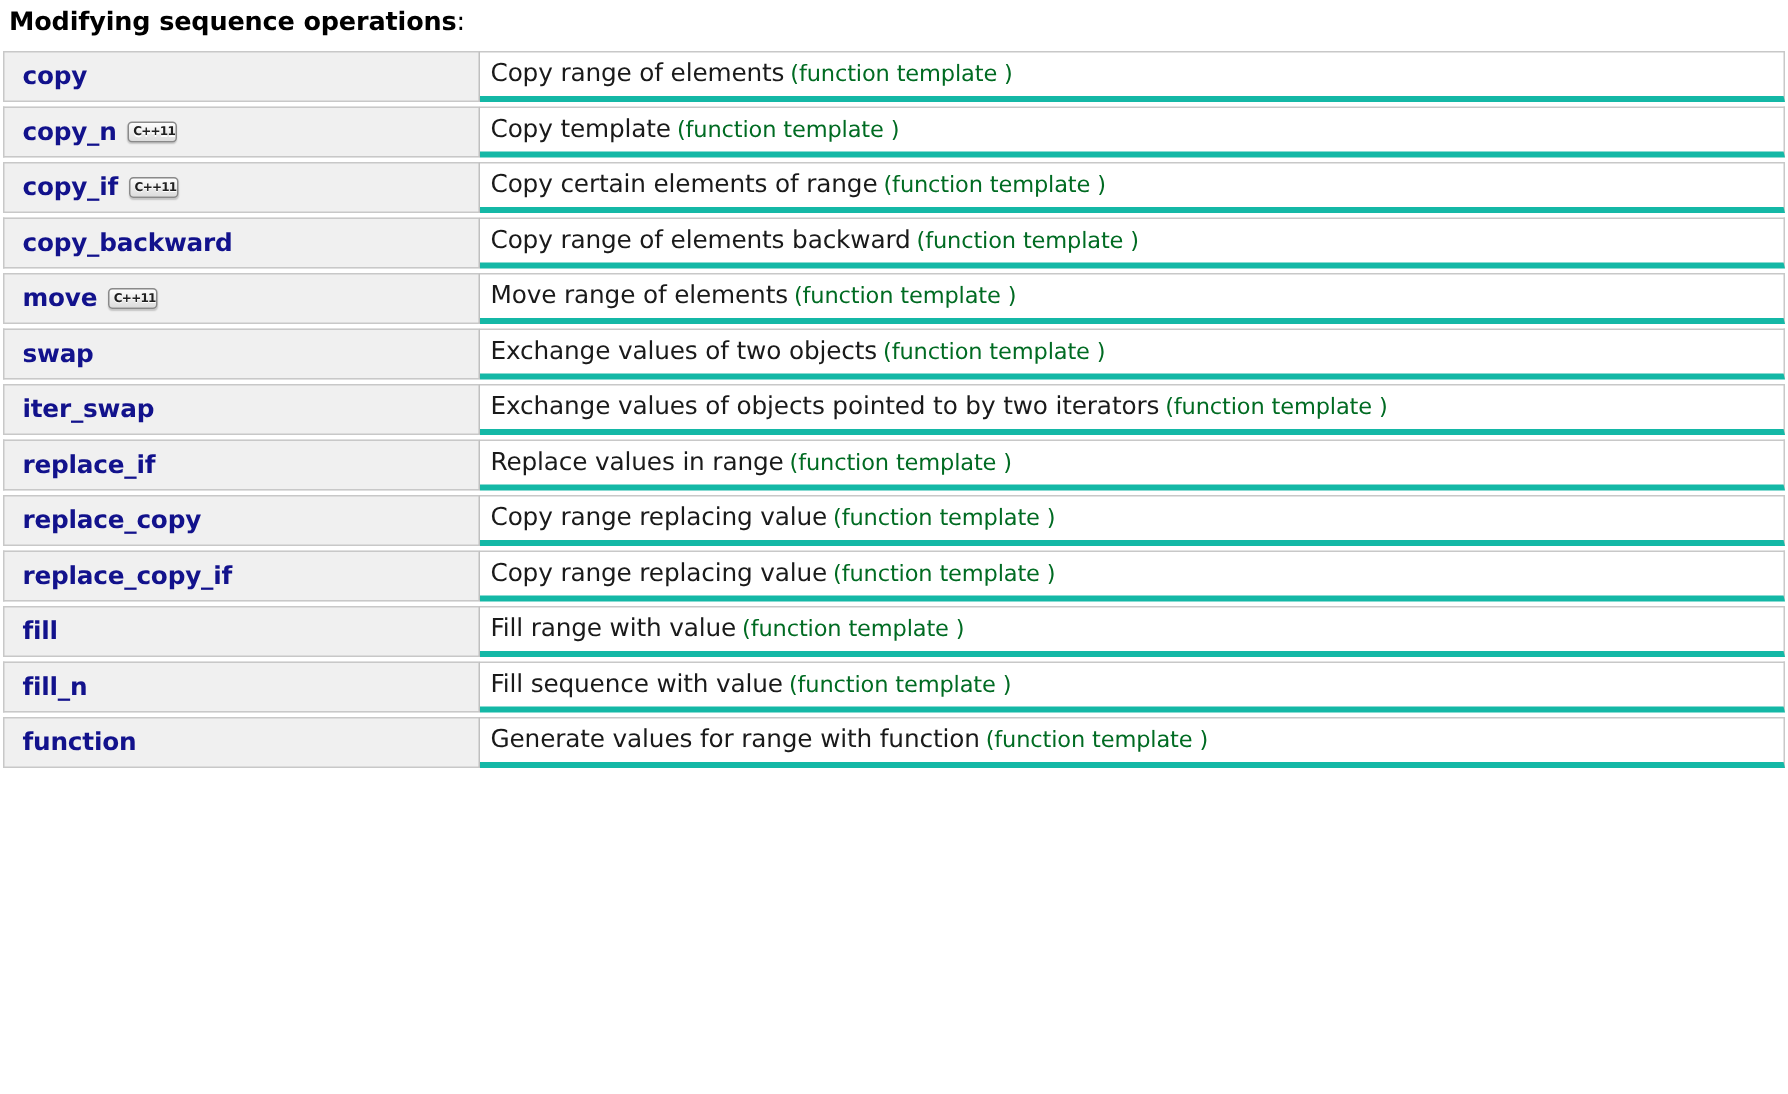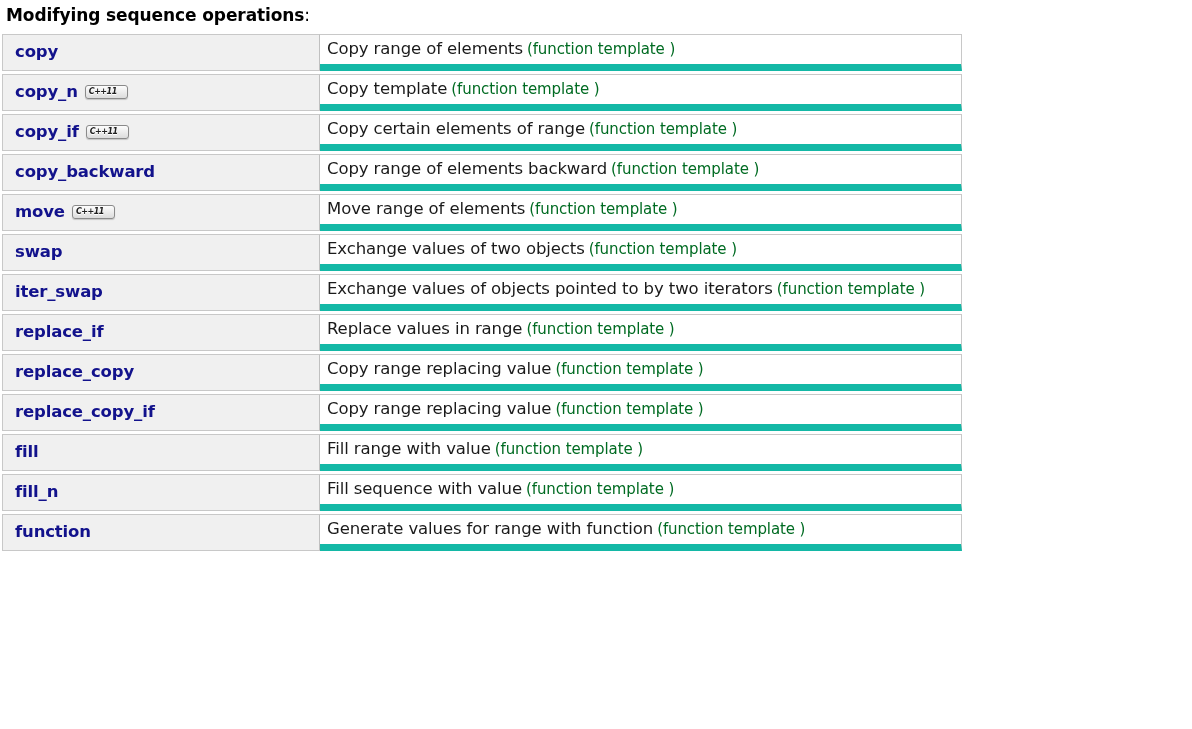--- a/index.html
+++ b/index.html
@@ -26,21 +26,21 @@
     line-height: 20px;
     letter-spacing: -0.1px;
     white-space: nowrap;
   }
   .section-title .colon {
     font-weight: normal;
   }
   table.ref-table {
     border-collapse: separate;
     border-spacing: 0 3px;
-    width: 960px;
+    width: 1188px;
     margin: 0 0 0 2px;
     table-layout: fixed;
   }
   table.ref-table tr {
     background: transparent;
   }
   td.name-cell {
     width: 318px;
     box-sizing: border-box;
     background: #f0f0f0;
@@ -52,21 +52,21 @@
     height: 31px;
     vertical-align: middle;
     white-space: nowrap;
     overflow: hidden;
   }
   td.desc-cell {
     box-sizing: border-box;
     background: #ffffff;
     border-top: 1px solid #c8c8c8;
     border-right: 1px solid #c8c8c8;
-    border-bottom: 7px solid #14b8a6;
+    border-bottom: 4px solid #14b8a6;
     padding: 4px 6px 5px 7px;
     height: 31px;
     vertical-align: middle;
     white-space: nowrap;
     overflow: hidden;
   }
   .fn-name {
     color: #12128c;
     font-weight: bold;
     font-size: 16.5px;
@@ -79,25 +79,24 @@
     vertical-align: 3px;
     margin-left: 7px;
     background: linear-gradient(#fdfdfd, #dcdcdc);
     border: 1px solid #8a8a8a;
     border-radius: 3px;
     color: #202020;
     font-family: "DejaVu Sans", "Liberation Sans", sans-serif;
     font-size: 8px;
     font-weight: bold;
     line-height: 10px;
-    padding: 1px 10px 1px 3px;
+    padding: 1px 0 1px 3px;
     letter-spacing: -0.5px;
     box-shadow: 0 1px 1px rgba(0,0,0,0.18);
     text-shadow: 0 1px 0 #ffffff;
-    font-style: italic;
   }
   .desc-text {
     color: #1a1a1a;
     font-size: 16.5px;
     line-height: 20px;
     letter-spacing: -0.1px;
   }
   .desc-kind {
     color: #006b22;
     font-size: 15px;

